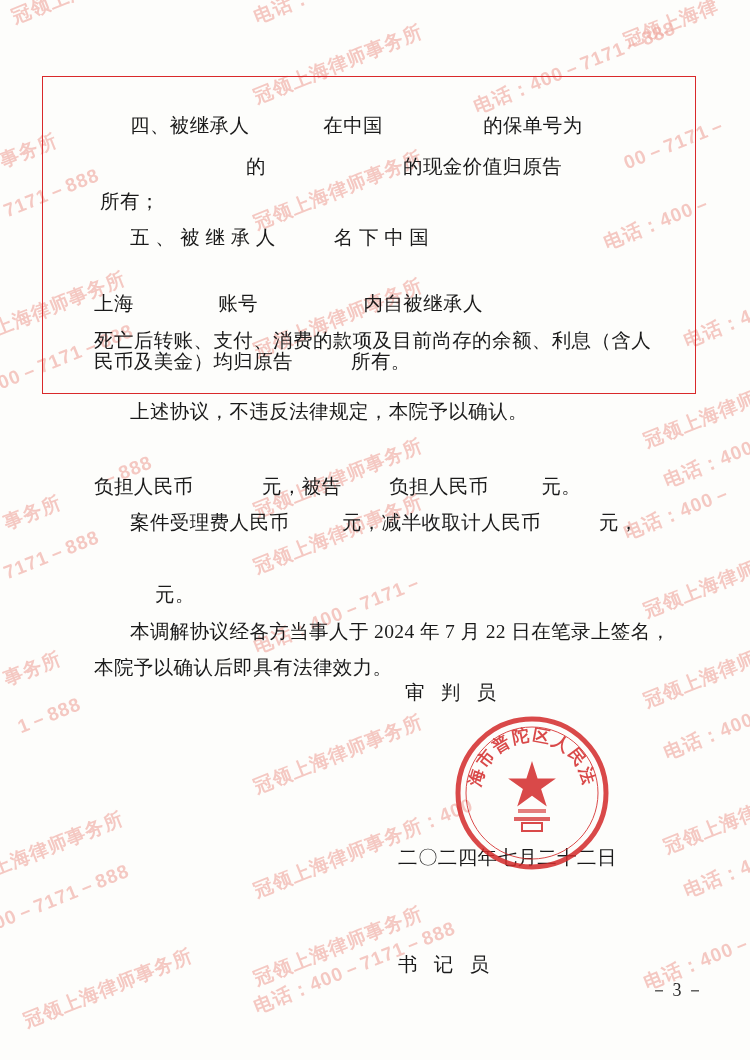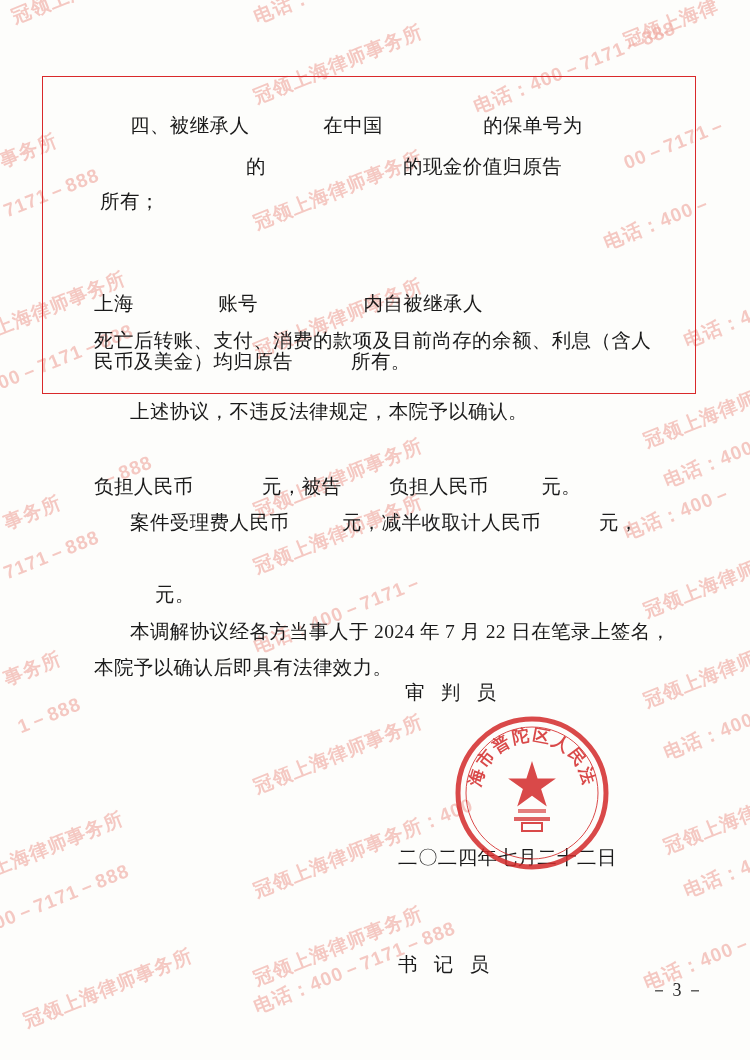--- a/index.html
+++ b/index.html
@@ -148,20 +148,21 @@
       <div class="wm" style="left: 640px; top: 972px; font-size: 19px;">电话：400－</div>
       <div class="wm" style="left: 20px; top: 1010px; font-size: 19px;">冠领上海律师事务所</div>
     </div>
 
   <div class="redbox"></div>
 
   <div class="doc" id="doc-layer">
       <div class="line" style="left: 130px; top: 116px;">四、被继承人              在中国                   的保单号为</div>
       <div class="line" style="left: 246px; top: 157px;">的                          的现金价值归原告</div>
       <div class="line" style="left: 100px; top: 192px;">所有；</div>
+      <div class="line" style="left: 130px; top: 228px;">五 、 被 继 承 人           名 下 中 国</div>
       <div class="line" style="left: 94px; top: 294px;">上海                账号                    内自被继承人</div>
       <div class="line" style="left: 94px; top: 331px;">死亡后转账、支付、消费的款项及目前尚存的余额、利息（含人</div>
       <div class="line" style="left: 94px; top: 352px;">民币及美金）均归原告           所有。</div>
       <div class="line" style="left: 130px; top: 402px;">上述协议，不违反法律规定，本院予以确认。</div>
       <div class="line" style="left: 94px; top: 477px;">负担人民币             元，被告         负担人民币          元。</div>
       <div class="line" style="left: 130px; top: 513px;">案件受理费人民币          元，减半收取计人民币           元，</div>
       <div class="line" style="left: 155px; top: 585px;">元。</div>
       <div class="line" style="left: 130px; top: 622px;">本调解协议经各方当事人于 2024 年 7 月 22 日在笔录上签名，</div>
       <div class="line" style="left: 94px; top: 658px;">本院予以确认后即具有法律效力。</div>
       <div class="line" style="left: 405px; top: 683px;">审   判   员</div>

